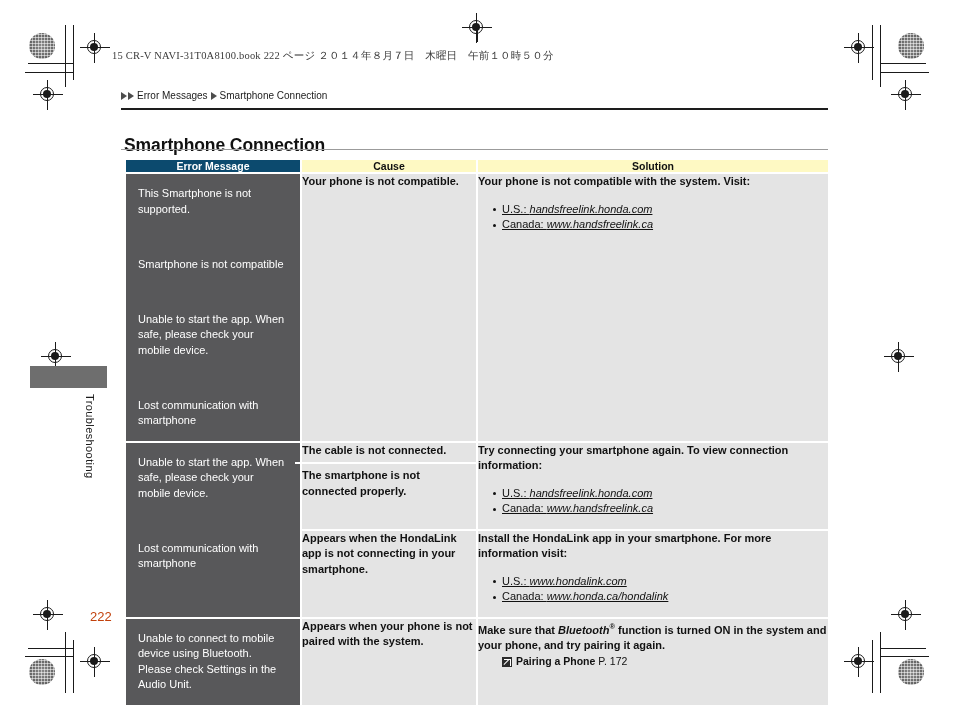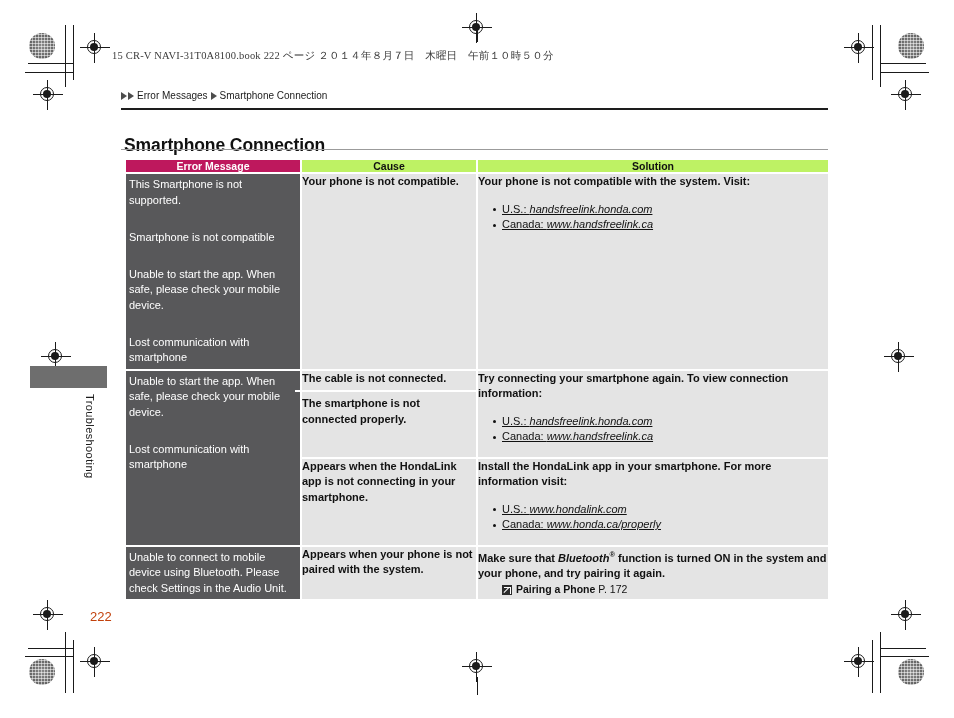--- a/index.html
+++ b/index.html
@@ -144,48 +144,48 @@
   }
   .tbl td, .tbl th {
     vertical-align: top;
     padding: 0;
   }
   .col-err { width: 175px; }
   .col-cause { width: 176px; }
   .col-sol { width: 351px; }
 
   .th-err {
-    background: #be185d;
+    background: #0c4a6e;
     color: #ffffff;
     font-size: 10.5px;
     font-weight: bold;
     text-align: center;
     padding: 4px 0 5px;
     border-right: 2px solid #ffffff;
   }
   .th-plain {
-    background: #bef264;
+    background: #fef9c3;
     color: #101010;
     font-size: 10.5px;
     font-weight: bold;
     text-align: center;
     padding: 4px 0 5px;
   }
   .th-cause { border-right: 2px solid #ffffff; }
 
   .cell-err {
     background: #58585a;
     color: #ffffff;
     font-size: 11px;
     line-height: 15.5px;
     padding: 7px 9px 10px 7px;
     border-right: 2px solid #ffffff;
     border-top: 2px solid #ffffff;
   }
-  .cell-err p { margin: 3px; }
+  .cell-err p { margin: 12px; }
   .cell-err .gap { height: 15.5px; }
 
   .cell-cause {
     background: #e4e4e4;
     color: #111111;
     font-size: 11px;
     line-height: 15.5px;
     padding: 6px 8px 8px 7px;
     border-right: 2px solid #ffffff;
     border-top: 2px solid #ffffff;
@@ -480,21 +480,21 @@
         </td>
       </tr>
       <tr>
         <td class="cell-cause">
           <p>Appears when the HondaLink app is not connecting in your smartphone.</p>
         </td>
         <td class="cell-sol">
           <p>Install the HondaLink app in your smartphone. For more information visit:</p>
           <ul class="bullets">
             <li><span>U.S.: </span><span class="ital">www.hondalink.com</span></li>
-            <li><span>Canada: </span><span class="ital">www.honda.ca/properly</span></li>
+            <li><span>Canada: </span><span class="ital">www.honda.ca/hondalink</span></li>
           </ul>
         </td>
       </tr>
 
       <tr>
         <td class="cell-err">
           <p>Unable to connect to mobile device using Bluetooth. Please check Settings in the Audio Unit.</p>
         </td>
         <td class="cell-cause">
           <p>Appears when your phone is not paired with the system.</p>

